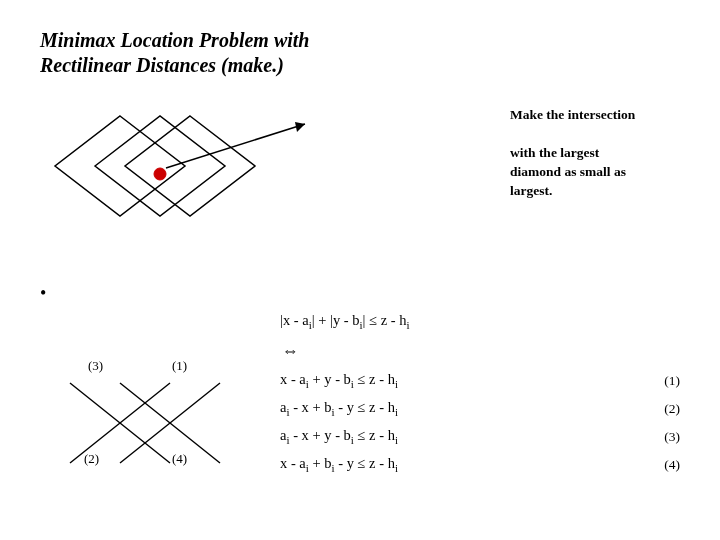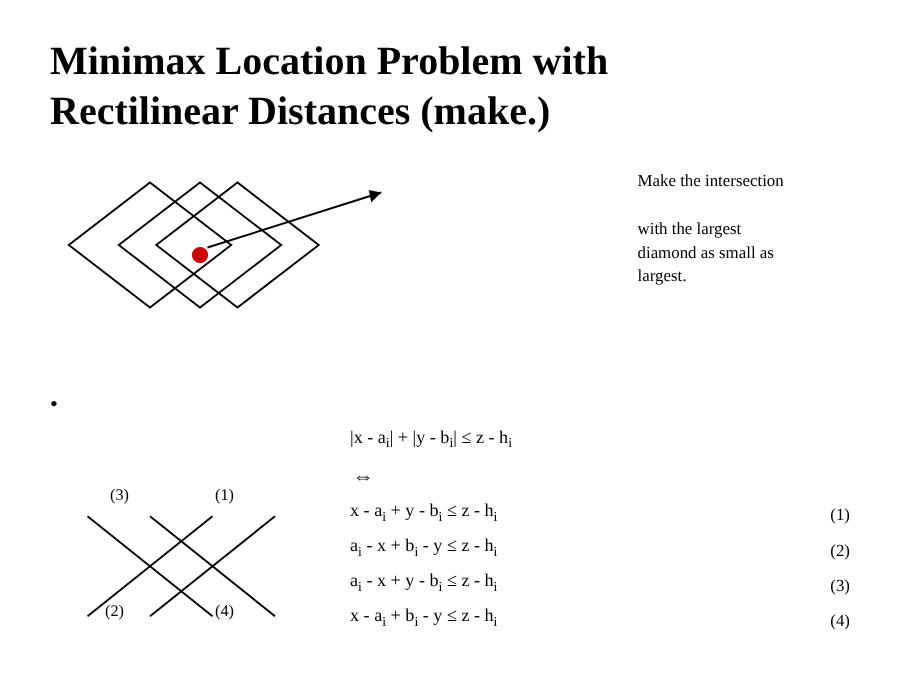--- a/index.html
+++ b/index.html
@@ -14,31 +14,33 @@
     }
 
     .page {
       width: 720px;
       height: 540px;
       position: relative;
       padding: 28px 40px 20px 40px;
     }
 
     .title {
-      font-size: 32px;
+      font-size: 20px;
       font-weight: bold;
       line-height: 1.25;
       margin-bottom: 18px;
+      font-style: italic;
     }
 
     .content-area {
       display: flex;
       flex-direction: row;
       align-items: flex-end;
       position: relative;
+      font-weight: bold;
     }
 
     
     .diamonds-top {
       position: relative;
       width: 290px;
       height: 170px;
       flex-shrink: 0;
     }
 
@@ -91,21 +93,21 @@
 
     .equations-area {
       flex: 1;
       padding-left: 10px;
       font-size: 14.5px;
       line-height: 1.75;
     }
 
     .eq-row {
       display: flex;
-      align-items: flex-end;
+      align-items: center;
       margin-bottom: 1px;
       font-family: Liberation Serif, serif;
     }
 
     .eq-main {
       flex: 1;
     }
 
     .eq-num {
       width: 28px;

